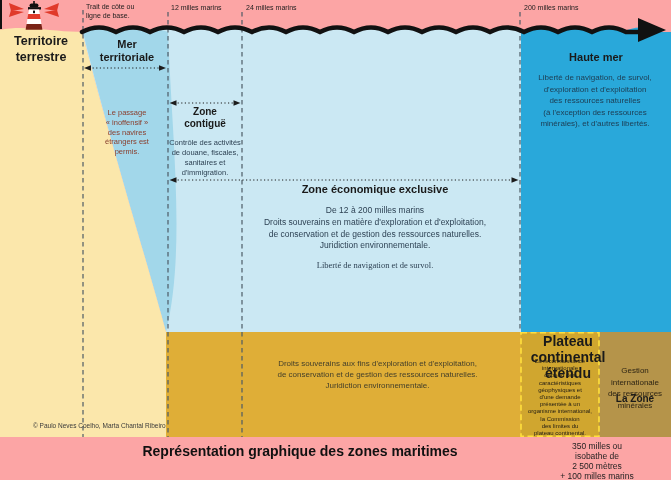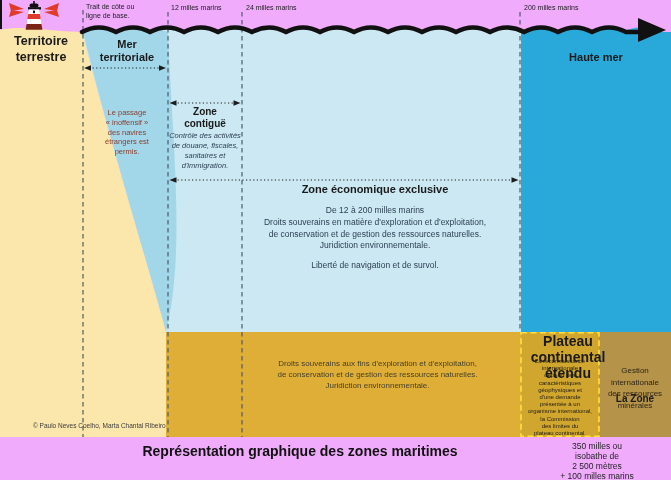--- a/index.html
+++ b/index.html
@@ -1,39 +1,39 @@
 <!DOCTYPE html>
 <html lang="fr"><head>
 <meta charset="utf-8">
 <style>
   html,body{margin:0;padding:0;background:#fff;}
   .stage{
     position:relative;width:671px;height:480px;overflow:hidden;
-    background:#f0abfc;
+    background:#fca5a5;
     font-family:"Liberation Sans","DejaVu Sans",sans-serif;
   }
   .stage svg{position:absolute;left:0;top:0;}
   .txt{position:absolute;white-space:pre-line;color:#1a1a1a;}
   .ctr{text-align:center;}
   .b{font-weight:bold;}
   .land-title{left:2px;top:34px;width:78px;font-size:12.5px;line-height:1.25;}
   .lbl{font-size:7px;line-height:1.3;color:#1c1c1c;}
   .lbl-baseline{left:86px;top:2px;}
   .lbl-12{left:171px;top:3px;}
   .lbl-24{left:246px;top:3px;}
   .lbl-200{left:524px;top:3px;}
   .mer-title{left:88px;top:38px;width:78px;font-size:11px;line-height:1.18;}
   .mer-sov{left:88px;top:70px;width:78px;font-size:8.5px;line-height:1.32;color:#2e4254;}
   .mer-pass{left:92px;top:108px;width:70px;font-size:7.5px;line-height:1.3;color:#8a4030;}
   .ctg-title{left:167px;top:106px;width:76px;font-size:10px;line-height:1.2;}
-  .ctg-body{left:159px;top:131px;width:92px;font-size:7.5px;line-height:1.32;color:#2e4254;font-style:italic;}
+  .ctg-body{left:159px;top:138px;width:92px;font-size:7.5px;line-height:1.32;color:#2e4254;}
   .eez-title{left:240px;top:183px;width:270px;font-size:11px;}
   .eez-range{left:240px;top:205px;width:270px;font-size:8.5px;color:#2e4254;}
   .eez-rights{left:228px;top:217px;width:294px;font-size:8.5px;line-height:1.38;color:#2e4254;}
-  .eez-free{left:240px;top:260px;width:270px;font-size:8.5px;color:#2e4254;}
+  .eez-free{left:240px;top:260px;width:270px;font-size:8.5px;color:#2e4254;font-family:Liberation Serif, serif;}
   .hs-title{left:523px;top:51px;width:146px;font-size:11px;}
   .hs-body{left:520px;top:72px;width:150px;font-size:8px;line-height:1.45;color:#1d3c52;}
   .pc-title{left:250px;top:336px;width:260px;font-size:10.5px;}
   .pc-body{left:225px;top:358px;width:305px;font-size:8px;line-height:1.4;color:#45402a;}
   .ext-title{left:522px;top:333px;width:76px;font-size:14px;line-height:1.15;padding-left:8px;}
   .ext-body{left:521px;top:358px;width:78px;font-size:6px;line-height:1.2;color:#262015;}
   .area-title{left:601px;top:349px;width:68px;font-size:10px;margin-top:44px;}
   .area-body{left:601px;top:365px;width:68px;font-size:8px;line-height:1.45;color:#2e2514;}
   .credit{left:33px;top:422px;font-size:6.5px;color:#3a3a3a;}
   .caption{left:90px;top:443px;width:420px;font-size:14px;color:#111;}
@@ -127,20 +127,25 @@
 d'immigration.</div>
 
   <div class="txt b ctr eez-title">Zone économique exclusive</div>
   <div class="txt ctr eez-range">De 12 à 200 milles marins</div>
   <div class="txt ctr eez-rights">Droits souverains en matière d'exploration et d'exploitation,
 de conservation et de gestion des ressources naturelles.
 Juridiction environnementale.</div>
   <div class="txt ctr eez-free">Liberté de navigation et de survol.</div>
 
   <div class="txt b ctr hs-title">Haute mer</div>
+  <div class="txt ctr hs-body">Liberté de navigation, de survol,
+d'exploration et d'exploitation
+des ressources naturelles
+(à l'exception des ressources
+minérales), et d'autres libertés.</div>
 
   <div class="txt ctr pc-body">Droits souverains aux fins d'exploration et d'exploitation,
 de conservation et de gestion des ressources naturelles.
 Juridiction environnementale.</div>
 
   <div class="txt b ctr ext-title">Plateau
 continental
 étendu</div>
   <div class="txt ctr ext-body">La reconnaissance
 internationale

